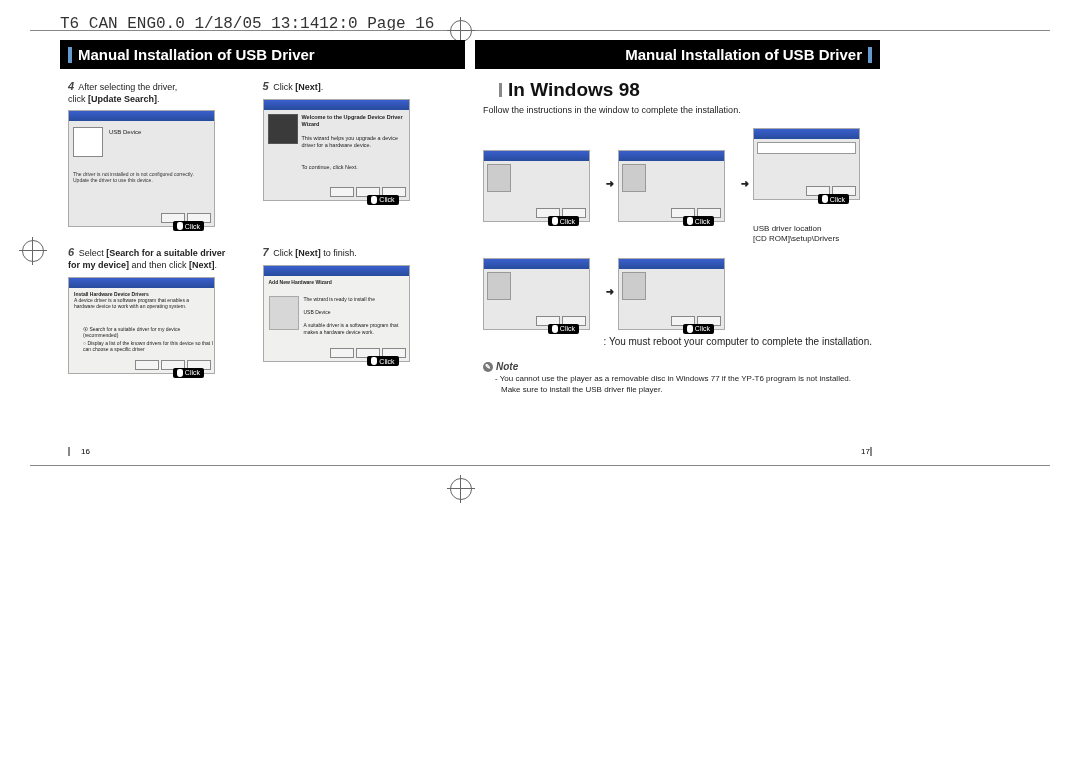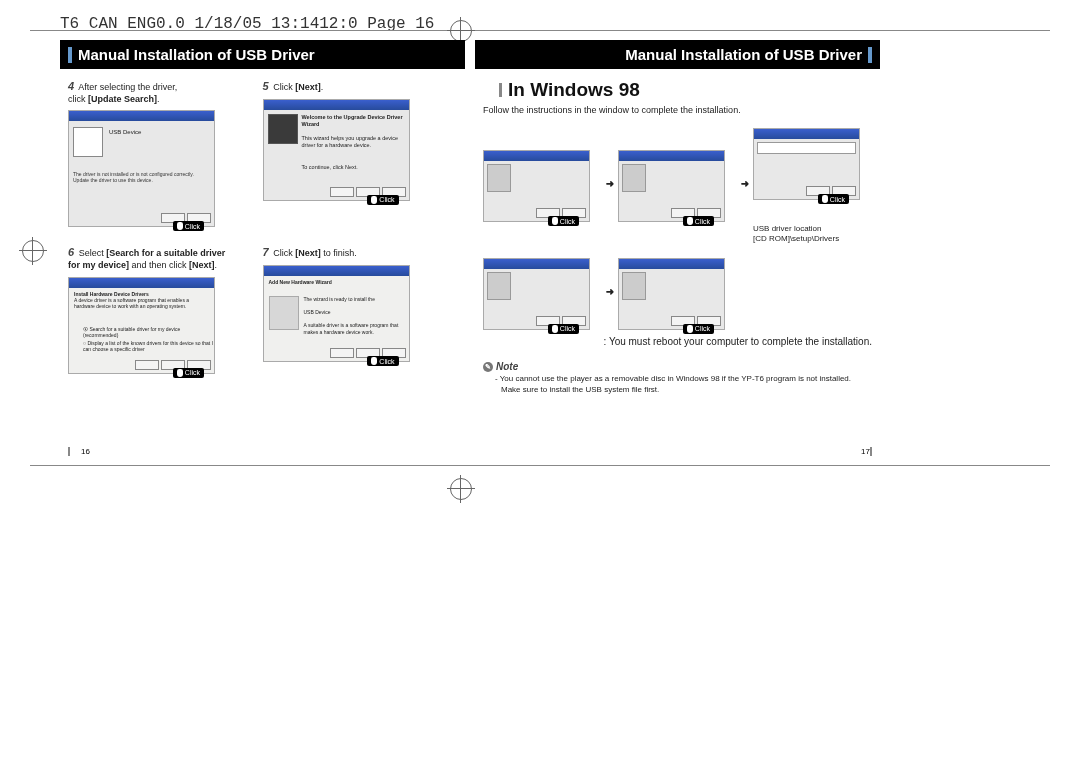--- a/index.html
+++ b/index.html
@@ -485,21 +485,21 @@
       </div>
 
       <div class="bullet-line">: You must reboot your computer to complete the installation.</div>
 
       <div class="note-box">
         <div class="note-head">
           <span class="note-ico">✎</span>
           <span>Note</span>
         </div>
         <div class="note-text">
-          <span>- You cannot use the player as a removable disc in Windows 98 if the YP-T6 program is not installed.</span><br>
-          <span style="padding-left:6px;">Make sure to install the USB system file first.</span>
+          <span>- You cannot use the player as a removable disc in Windows 77 if the YP-T6 program is not installed.</span><br>
+          <span style="padding-left:6px;">Make sure to install the USB driver file player.</span>
         </div>
       </div>
     </div>
     <div class="page-num-right">17</div>
   </div>
 
 </div>
 
 </body></html>

